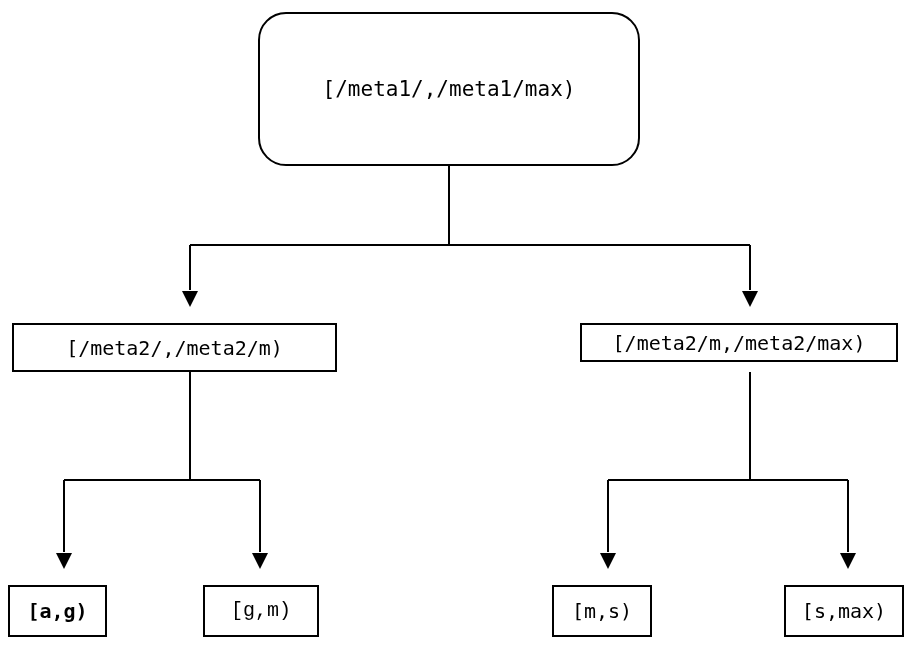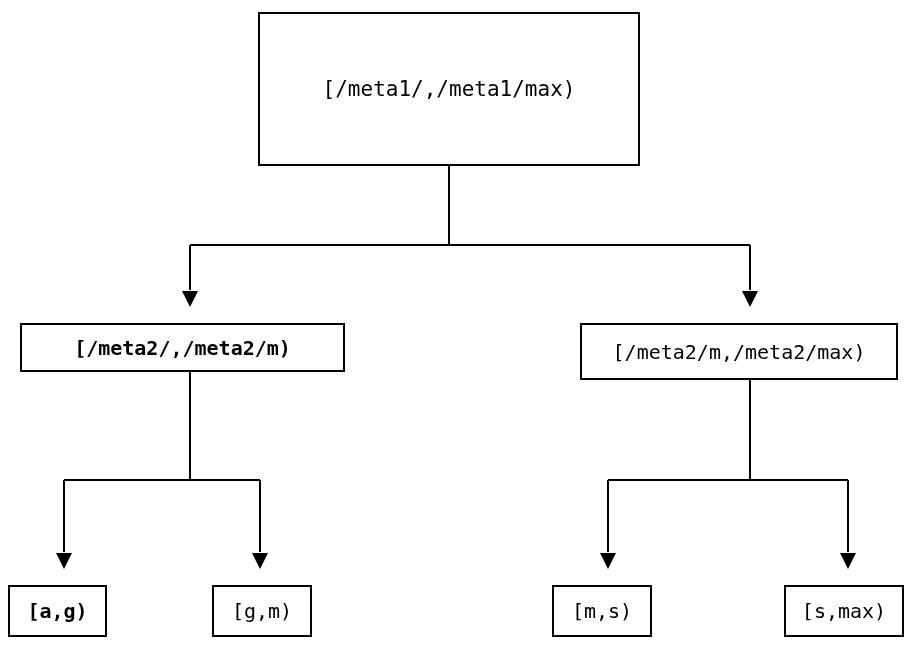--- a/index.html
+++ b/index.html
@@ -42,46 +42,46 @@
     display: block;
     white-space: pre;
     letter-spacing: 0px;
   }
   
   #node-root {
     left: 258px;
     top: 12px;
     width: 382px;
     height: 154px;
+    border-radius: 28px;
   }
   #node-root .node-label { font-size: 21px; }
   
   #node-meta2-low {
-    left: 20px;
+    left: 12px;
     top: 323px;
     width: 325px;
     height: 49px;
-    font-weight: bold;
   }
   #node-meta2-high {
     left: 580px;
     top: 323px;
     width: 318px;
-    height: 57px;
+    height: 39px;
   }
   #node-meta2-low .node-label,
   #node-meta2-high .node-label { font-size: 20px; }
   
   .leaf-box {
     top: 585px;
     height: 52px;
   }
   .leaf-box .node-label { font-size: 20px; }
   #node-leaf-ag   { left: 8px;   width: 99px; font-weight: bold; }
-  #node-leaf-gm   { left: 212px; width: 100px; }
+  #node-leaf-gm   { left: 203px; width: 116px; font-family: Liberation Mono, monospace; }
   #node-leaf-ms   { left: 552px; width: 100px; justify-content: center; }
   #node-leaf-smax { left: 778px; width: 120px; margin-left: 6px; }
 </style>
 </head>
 <body>
 
 <div id="diagram-canvas">
 
   <svg id="edge-layer" viewBox="0 0 912 652" width="912" height="652" aria-hidden="true">
     <g stroke="#000000" stroke-width="2" fill="none" shape-rendering="crispEdges">

